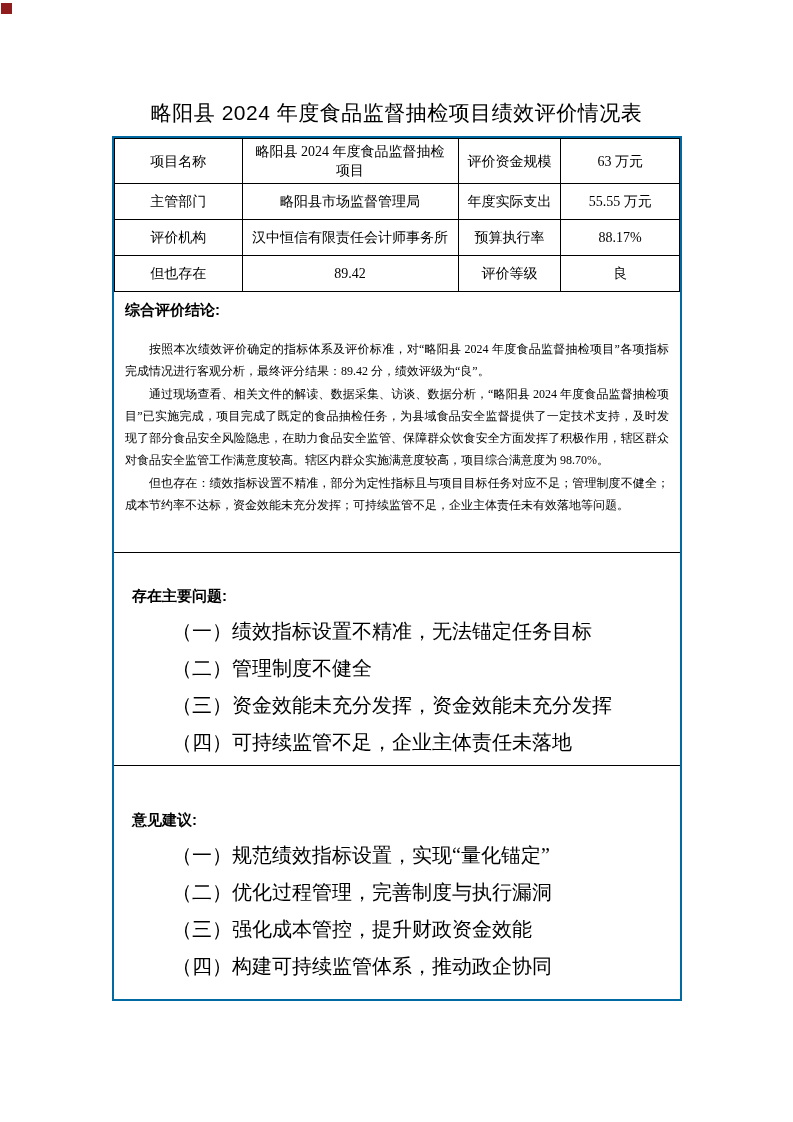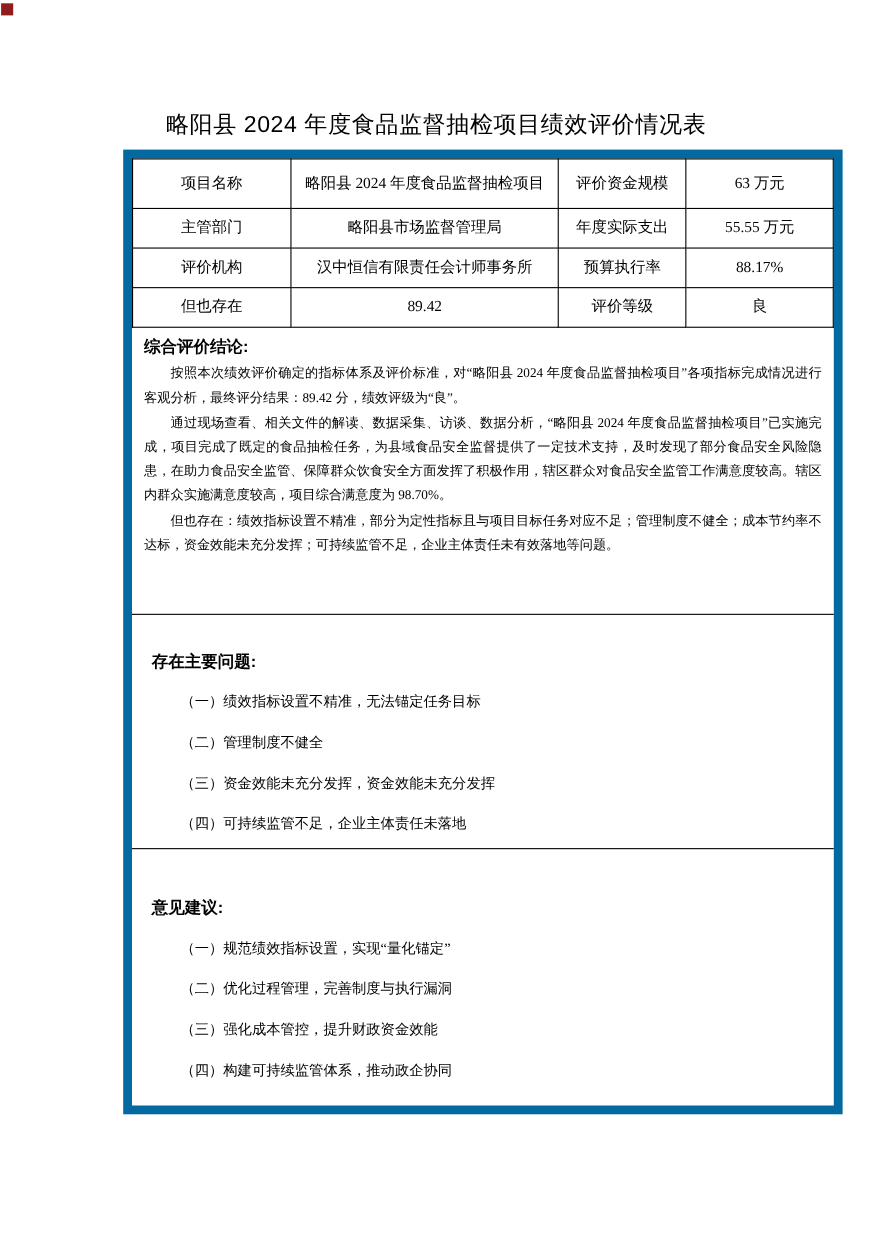--- a/index.html
+++ b/index.html
@@ -33,22 +33,22 @@
     text-align: center;
     font-family: "Liberation Sans", "DejaVu Sans", sans-serif;
     font-size: 21px;
     font-weight: normal;
     letter-spacing: 0.5px;
   }
   .doc-box {
     position: absolute;
     top: 136px;
     left: 112px;
-    width: 654px;
-    border: 8px solid #0369a1;
+    width: 570px;
+    border: 2px solid #0369a1;
     box-sizing: border-box;
     background: #ffffff;
   }
   table.info-table {
     width: 100%;
     border-collapse: collapse;
     table-layout: fixed;
   }
   table.info-table td {
     border: 1px solid #000000;
@@ -74,33 +74,33 @@
   .sec-conclusion  { height: 260px; }
   .sec-problems    { height: 213px; padding-top: 33px; }
   .sec-suggestions { height: 234px; padding-top: 44px; }
 
   .sec-heading {
     font-family: "Liberation Sans", "DejaVu Sans", sans-serif;
     font-size: 15px;
     font-weight: bold;
     line-height: 20px;
   }
-  .sec-conclusion .sec-heading { margin-bottom: 2px; }
+  .sec-conclusion .sec-heading { margin-bottom: 18px; }
 
   .sec p.body-para {
     margin: 0;
     text-indent: 2em;
     text-align: justify;
     font-size: 12px;
     line-height: 22.3px;
   }
   .item-list { margin-top: 15px; }
   .item {
     margin: 0 0 16px 2em;
-    font-size: 13px;
+    font-size: 20px;
     line-height: 21px;
   }
 </style>
 </head>
 <body>
 
 <div class="page">
 
   <div class="corner-marker"></div>
 

